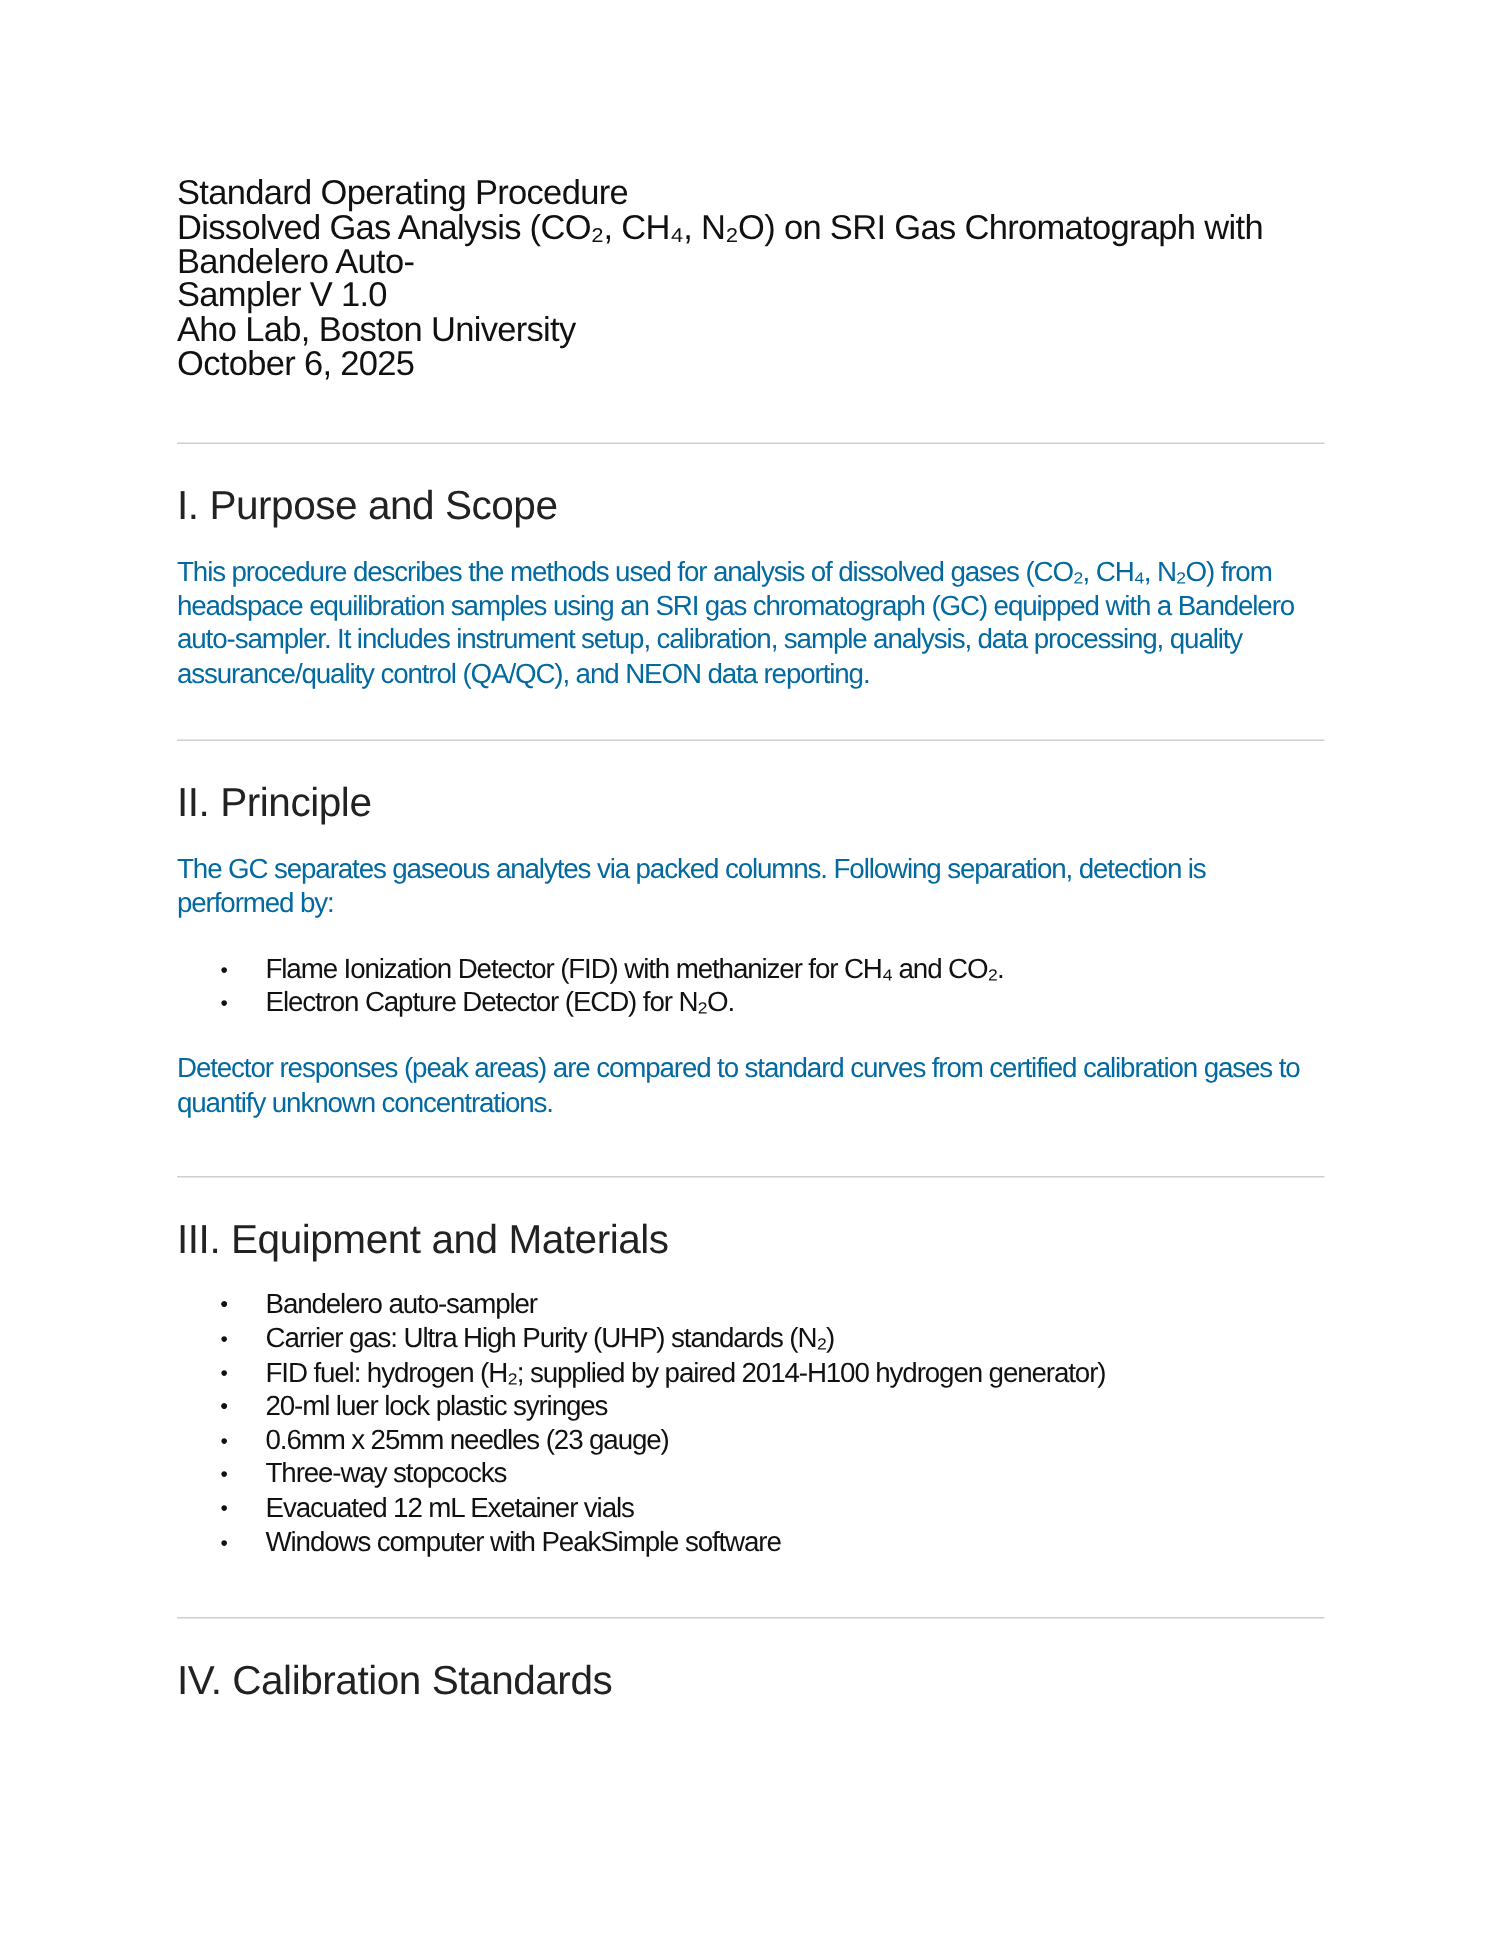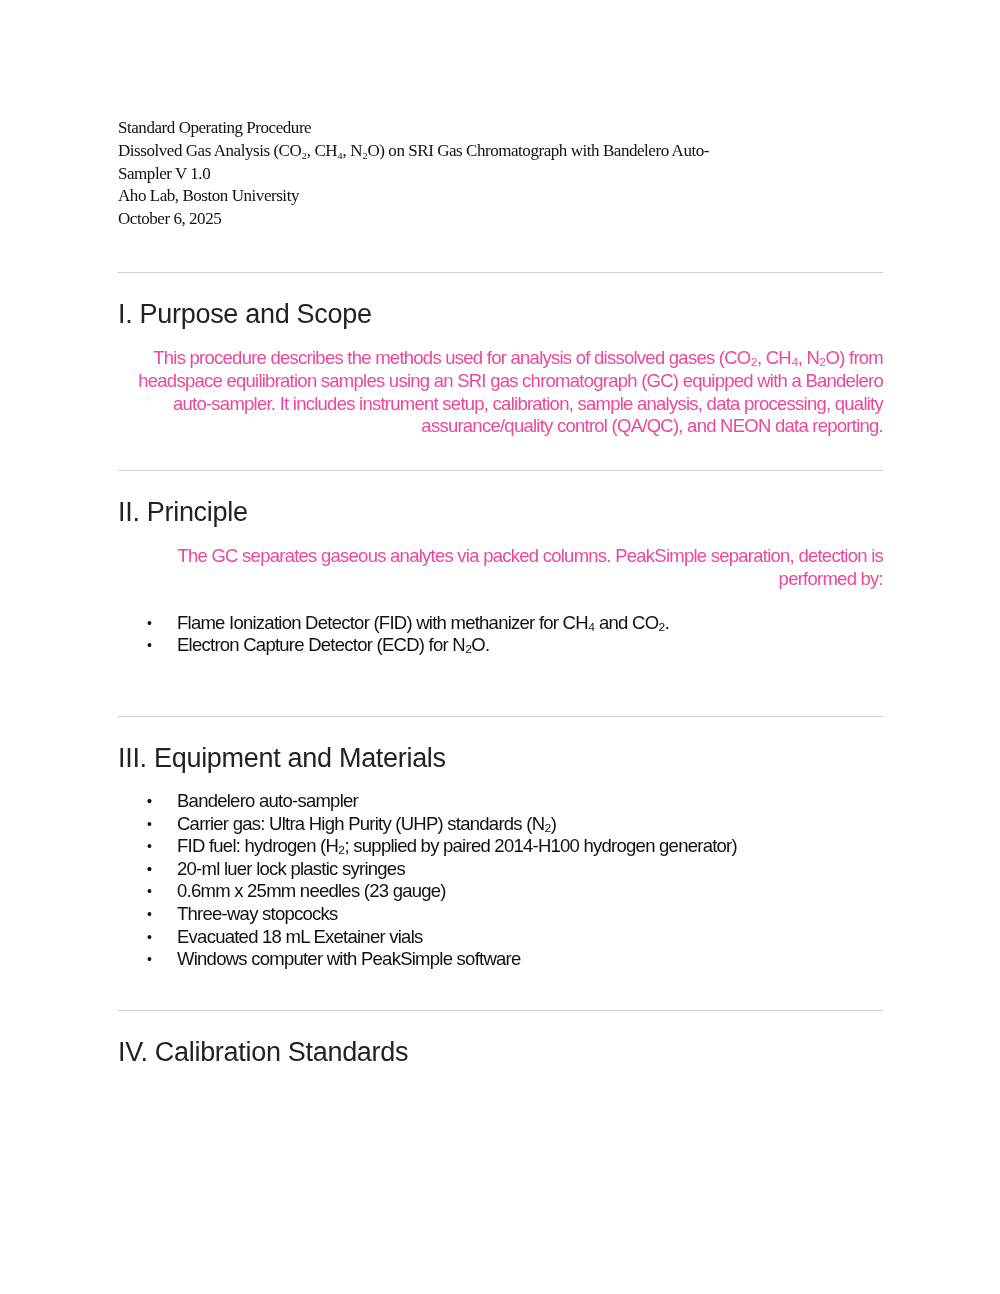--- a/index.html
+++ b/index.html
@@ -15,25 +15,24 @@
       color: #111111;
       overflow: hidden;
     }
     .page {
       position: absolute;
       left: 118px;
       top: 117px;
       width: 765px;
     }
     .header-block {
-      font-size: 17px;
+      font-size: 23px;
       line-height: 22.8px;
       letter-spacing: -0.45px;
       color: #111;
-      font-family: Liberation Serif, serif;
     }
     .header-line { display: block; }
     hr.divider {
       border: none;
       border-top: 1px solid #cfcfcf;
       margin: 0;
       width: 765px;
     }
     .section-title {
       font-size: 27px;
@@ -41,22 +40,21 @@
       letter-spacing: -0.3px;
       margin: 0;
       color: #222;
       line-height: 26px;
     }
     .para {
       font-size: 18.5px;
       line-height: 22.8px;
       letter-spacing: -0.75px;
       margin: 0;
-      color: #ec4899;
-      text-align: right;
+      color: #0369a1;
     }
     ul.bullets {
       list-style: none;
       margin: 0;
       padding: 0;
     }
     ul.bullets li {
       position: relative;
       padding-left: 59px;
       font-size: 18.5px;
@@ -94,46 +92,47 @@
     <p class="para">This procedure describes the methods used for analysis of dissolved gases (CO₂, CH₄, N₂O) from headspace equilibration samples using an SRI gas chromatograph (GC) equipped with a Bandelero auto-sampler. It includes instrument setup, calibration, sample analysis, data processing, quality assurance/quality control (QA/QC), and NEON data reporting.</p>
   </section>
 
   <div style="height:32px"></div>
   <hr class="divider">
   <div style="height:28px"></div>
 
   <section>
     <h2 class="section-title">II. Principle</h2>
     <div style="height:20px"></div>
-    <p class="para">The GC separates gaseous analytes via packed columns. PeakSimple separation, detection is performed by:</p>
+    <p class="para">The GC separates gaseous analytes via packed columns. Following separation, detection is performed by:</p>
     <div style="height:21px"></div>
     <ul class="bullets">
       <li><span class="bullet-dot">•</span><span>Flame Ionization Detector (FID) with methanizer for CH₄ and CO₂.</span></li>
       <li><span class="bullet-dot">•</span><span>Electron Capture Detector (ECD) for N₂O.</span></li>
     </ul>
     <div style="height:21px"></div>
+    <p class="para">Detector responses (peak areas) are compared to standard curves from certified calibration gases to quantify unknown concentrations.</p>
   </section>
 
   <div style="height:38px"></div>
   <hr class="divider">
   <div style="height:28px"></div>
 
   <section>
     <h2 class="section-title">III. Equipment and Materials</h2>
     <div style="height:19px"></div>
     <ul class="bullets">
       <li><span class="bullet-dot">•</span></li>
       <li><span class="bullet-dot">•</span><span>Bandelero auto-sampler</span></li>
       <li><span class="bullet-dot">•</span><span>Carrier gas: Ultra High Purity (UHP) standards (N₂)</span></li>
       <li><span class="bullet-dot">•</span><span>FID fuel: hydrogen (H₂; supplied by paired 2014-H100 hydrogen generator)</span></li>
       <li><span class="bullet-dot">•</span></li>
       <li><span class="bullet-dot">•</span><span>20-ml luer lock plastic syringes</span></li>
       <li><span class="bullet-dot">•</span><span>0.6mm x 25mm needles (23 gauge)</span></li>
       <li><span class="bullet-dot">•</span><span>Three-way stopcocks</span></li>
-      <li><span class="bullet-dot">•</span><span>Evacuated 18 mL Exetainer vials</span></li>
+      <li><span class="bullet-dot">•</span><span>Evacuated 12 mL Exetainer vials</span></li>
       <li><span class="bullet-dot">•</span><span>Windows computer with PeakSimple software</span></li>
     </ul>
   </section>
 
   <div style="height:39px"></div>
   <hr class="divider">
   <div style="height:28px"></div>
 
   <section>
     <h2 class="section-title">IV. Calibration Standards</h2>

